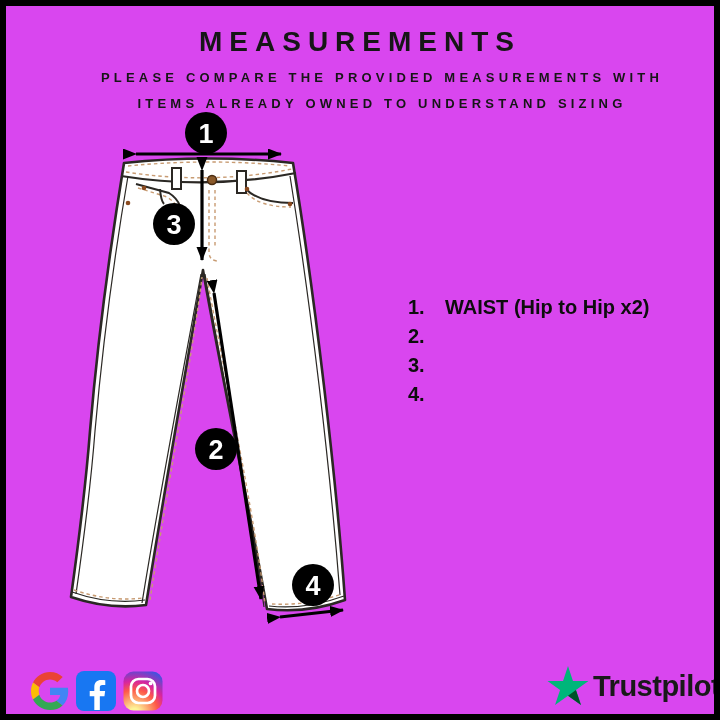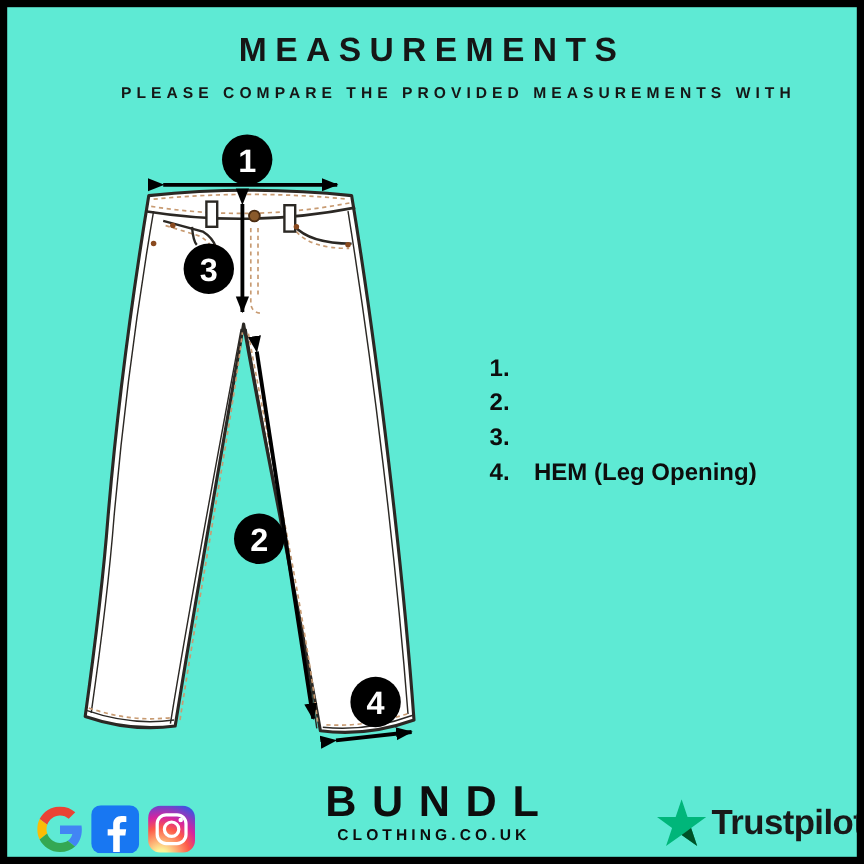--- a/index.html
+++ b/index.html
@@ -1,18 +1,18 @@
 <!DOCTYPE html>
 <html><head>
 <meta charset="utf-8">
 <style>
   html,body{margin:0;padding:0;background:#fff;}
   .canvas{
     position:relative;width:720px;height:720px;box-sizing:border-box;
-    background:#5eead4;border:6px solid #000;overflow:hidden;
+    background:#d946ef;border:6px solid #000;overflow:hidden;
     font-family:"Liberation Sans", sans-serif;color:#111;
   }
   
   .header{position:absolute;top:20px;left:0;right:0;text-align:center;}
   .title{font-size:28px;font-weight:800;letter-spacing:7px;color:#161616;}
   .subtitle{margin-top:7px;font-size:13px;font-weight:700;letter-spacing:4.2px;line-height:26px;color:#161616;margin-left:44px;}
   
   .legend{position:absolute;left:402px;top:287px;}
   .legend-item{display:flex;font-size:20px;font-weight:700;line-height:29px;color:#0d0d0d;}
   .legend-num{width:37px;flex:0 0 37px;}
@@ -29,20 +29,21 @@
 </style>
 </head>
 <body>
 
 <div class="canvas">
 
   <div class="header">
     <div class="title">MEASUREMENTS</div>
     <div class="subtitle">
       <div>PLEASE COMPARE THE PROVIDED MEASUREMENTS WITH</div>
+      <div>ITEMS ALREADY OWNED TO UNDERSTAND SIZING</div>
     </div>
   </div>
 
   <svg class="diagram" viewBox="0 0 720 720">
     <defs>
       <marker id="ah" markerUnits="userSpaceOnUse" markerWidth="16" markerHeight="12" refX="13" refY="5.5" orient="auto">
         <path d="M0,0 L14,5.5 L0,11 Z" fill="#000"></path>
       </marker>
     </defs>
 
@@ -112,30 +113,30 @@
       <circle cx="210" cy="443" r="21" fill="#000"></circle>
       <text x="210" y="453">2</text>
       <circle cx="307" cy="579" r="21" fill="#000"></circle>
       <text x="307" y="589">4</text>
     </g>
   </svg>
 
   <div class="legend">
     <div class="legend-item">
       <span class="legend-num">1.</span>
+      <span>WAIST (Hip to Hip x2)</span>
     </div>
     <div class="legend-item">
       <span class="legend-num">2.</span>
     </div>
     <div class="legend-item">
       <span class="legend-num">3.</span>
     </div>
     <div class="legend-item">
       <span class="legend-num">4.</span>
-      <span>HEM (Leg Opening)</span>
     </div>
   </div>
 
   <div class="social">
     <svg width="38" height="38" viewBox="0 0 48 48">
       <path fill="#EA4335" d="M24 9.5c3.54 0 6.71 1.22 9.21 3.6l6.85-6.85C35.9 2.38 30.47 0 24 0 14.62 0 6.51 5.38 2.56 13.22l7.98 6.19C12.43 13.72 17.74 9.5 24 9.5z"></path>
       <path fill="#4285F4" d="M46.98 24.55c0-1.57-.15-3.09-.38-4.55H24v9.02h12.94c-.58 2.96-2.26 5.48-4.78 7.18l7.73 6c4.51-4.18 7.09-10.36 7.09-17.65z"></path>
       <path fill="#FBBC05" d="M10.53 28.59c-.48-1.45-.76-2.99-.76-4.59s.27-3.14.76-4.59l-7.98-6.19C.92 16.46 0 20.12 0 24c0 3.88.92 7.54 2.56 10.78l7.97-6.19z"></path>
       <path fill="#34A853" d="M24 48c6.48 0 11.93-2.13 15.89-5.81l-7.73-6c-2.15 1.45-4.92 2.3-8.16 2.3-6.26 0-11.57-4.22-13.47-9.91l-7.98 6.19C6.51 42.62 14.62 48 24 48z"></path>
     </svg>
@@ -153,24 +154,20 @@
           <stop offset="0.92" stop-color="#285AEB"></stop>
         </radialGradient>
       </defs>
       <rect x="0.5" y="0.5" width="39" height="39" rx="10" fill="url(#igGrad)"></rect>
       <rect x="8" y="8" width="24" height="24" rx="7.5" fill="none" stroke="#fff" stroke-width="2.7"></rect>
       <circle cx="20" cy="20" r="6" fill="none" stroke="#fff" stroke-width="2.7"></circle>
       <circle cx="27.6" cy="12.4" r="1.9" fill="#fff"></circle>
     </svg>
   </div>
 
-  <div class="brand">
-    <div class="brand-name">BUNDL</div>
-    <div class="brand-domain">CLOTHING.CO.UK</div>
-  </div>
 
   <div class="trustpilot">
     <svg width="42" height="40" viewBox="0 0 100 95">
       <polygon fill="#00B67A" points="50,0 61.8,35.3 98.8,35.3 68.9,57.1 80.9,92.7 50,70.9 19.1,92.7 31.1,57.1 1.2,35.3 38.2,35.3"></polygon>
       <polygon fill="#005128" points="50,70.9 68.9,57.1 80.9,92.7"></polygon>
     </svg>
     <span class="trustpilot-label">Trustpilot</span>
   </div>
 
 </div>

